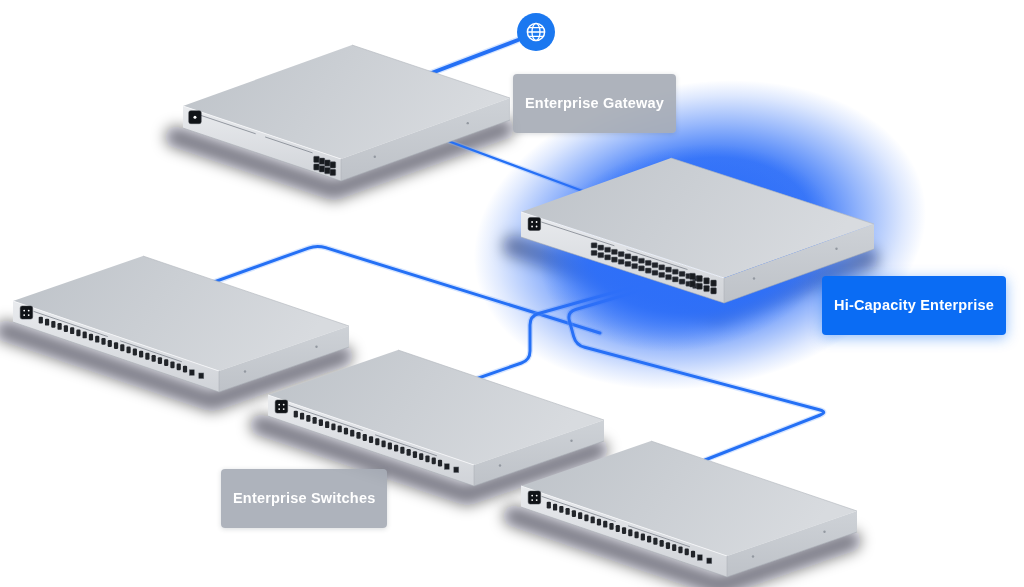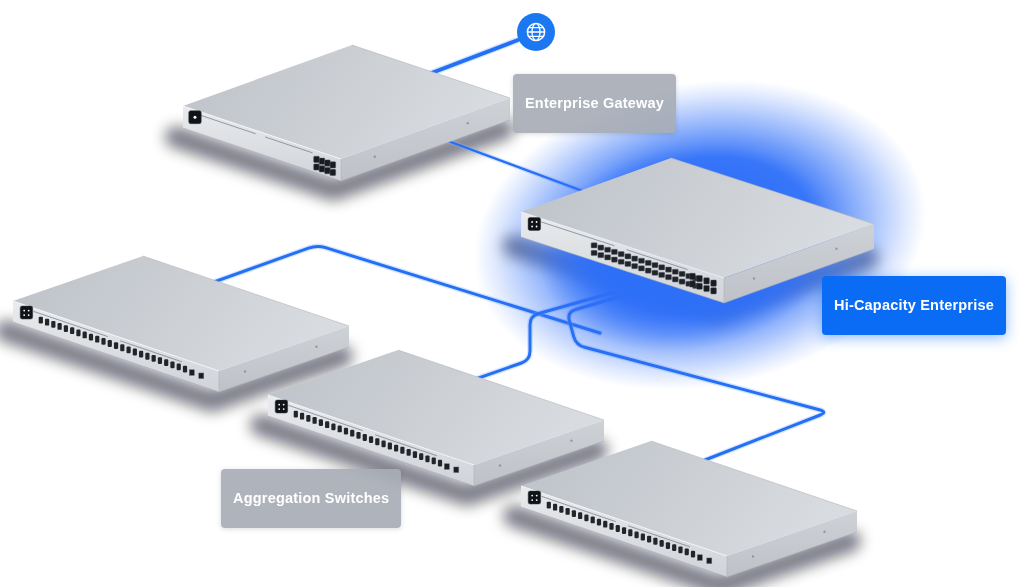--- a/index.html
+++ b/index.html
@@ -337,14 +337,14 @@
         <line x1="-7.4" y1="-4.3" x2="7.4" y2="-4.3"></line>
         <line x1="-7.4" y1="4.3" x2="7.4" y2="4.3"></line>
       </g>
     </g>
   </svg>
 
   <div class="badge badge-gray" style="left:513px;top:74px">Enterprise Gateway</div>
 
   <div class="badge badge-blue" style="left:822px;top:276px">Hi-Capacity Enterprise</div>
 
-  <div class="badge badge-gray" style="left:221px;top:469px">Aggregation Switches</div>
+  <div class="badge badge-gray" style="left:221px;top:469px">Enterprise Switches</div>
 </div>
 
 </body></html>

